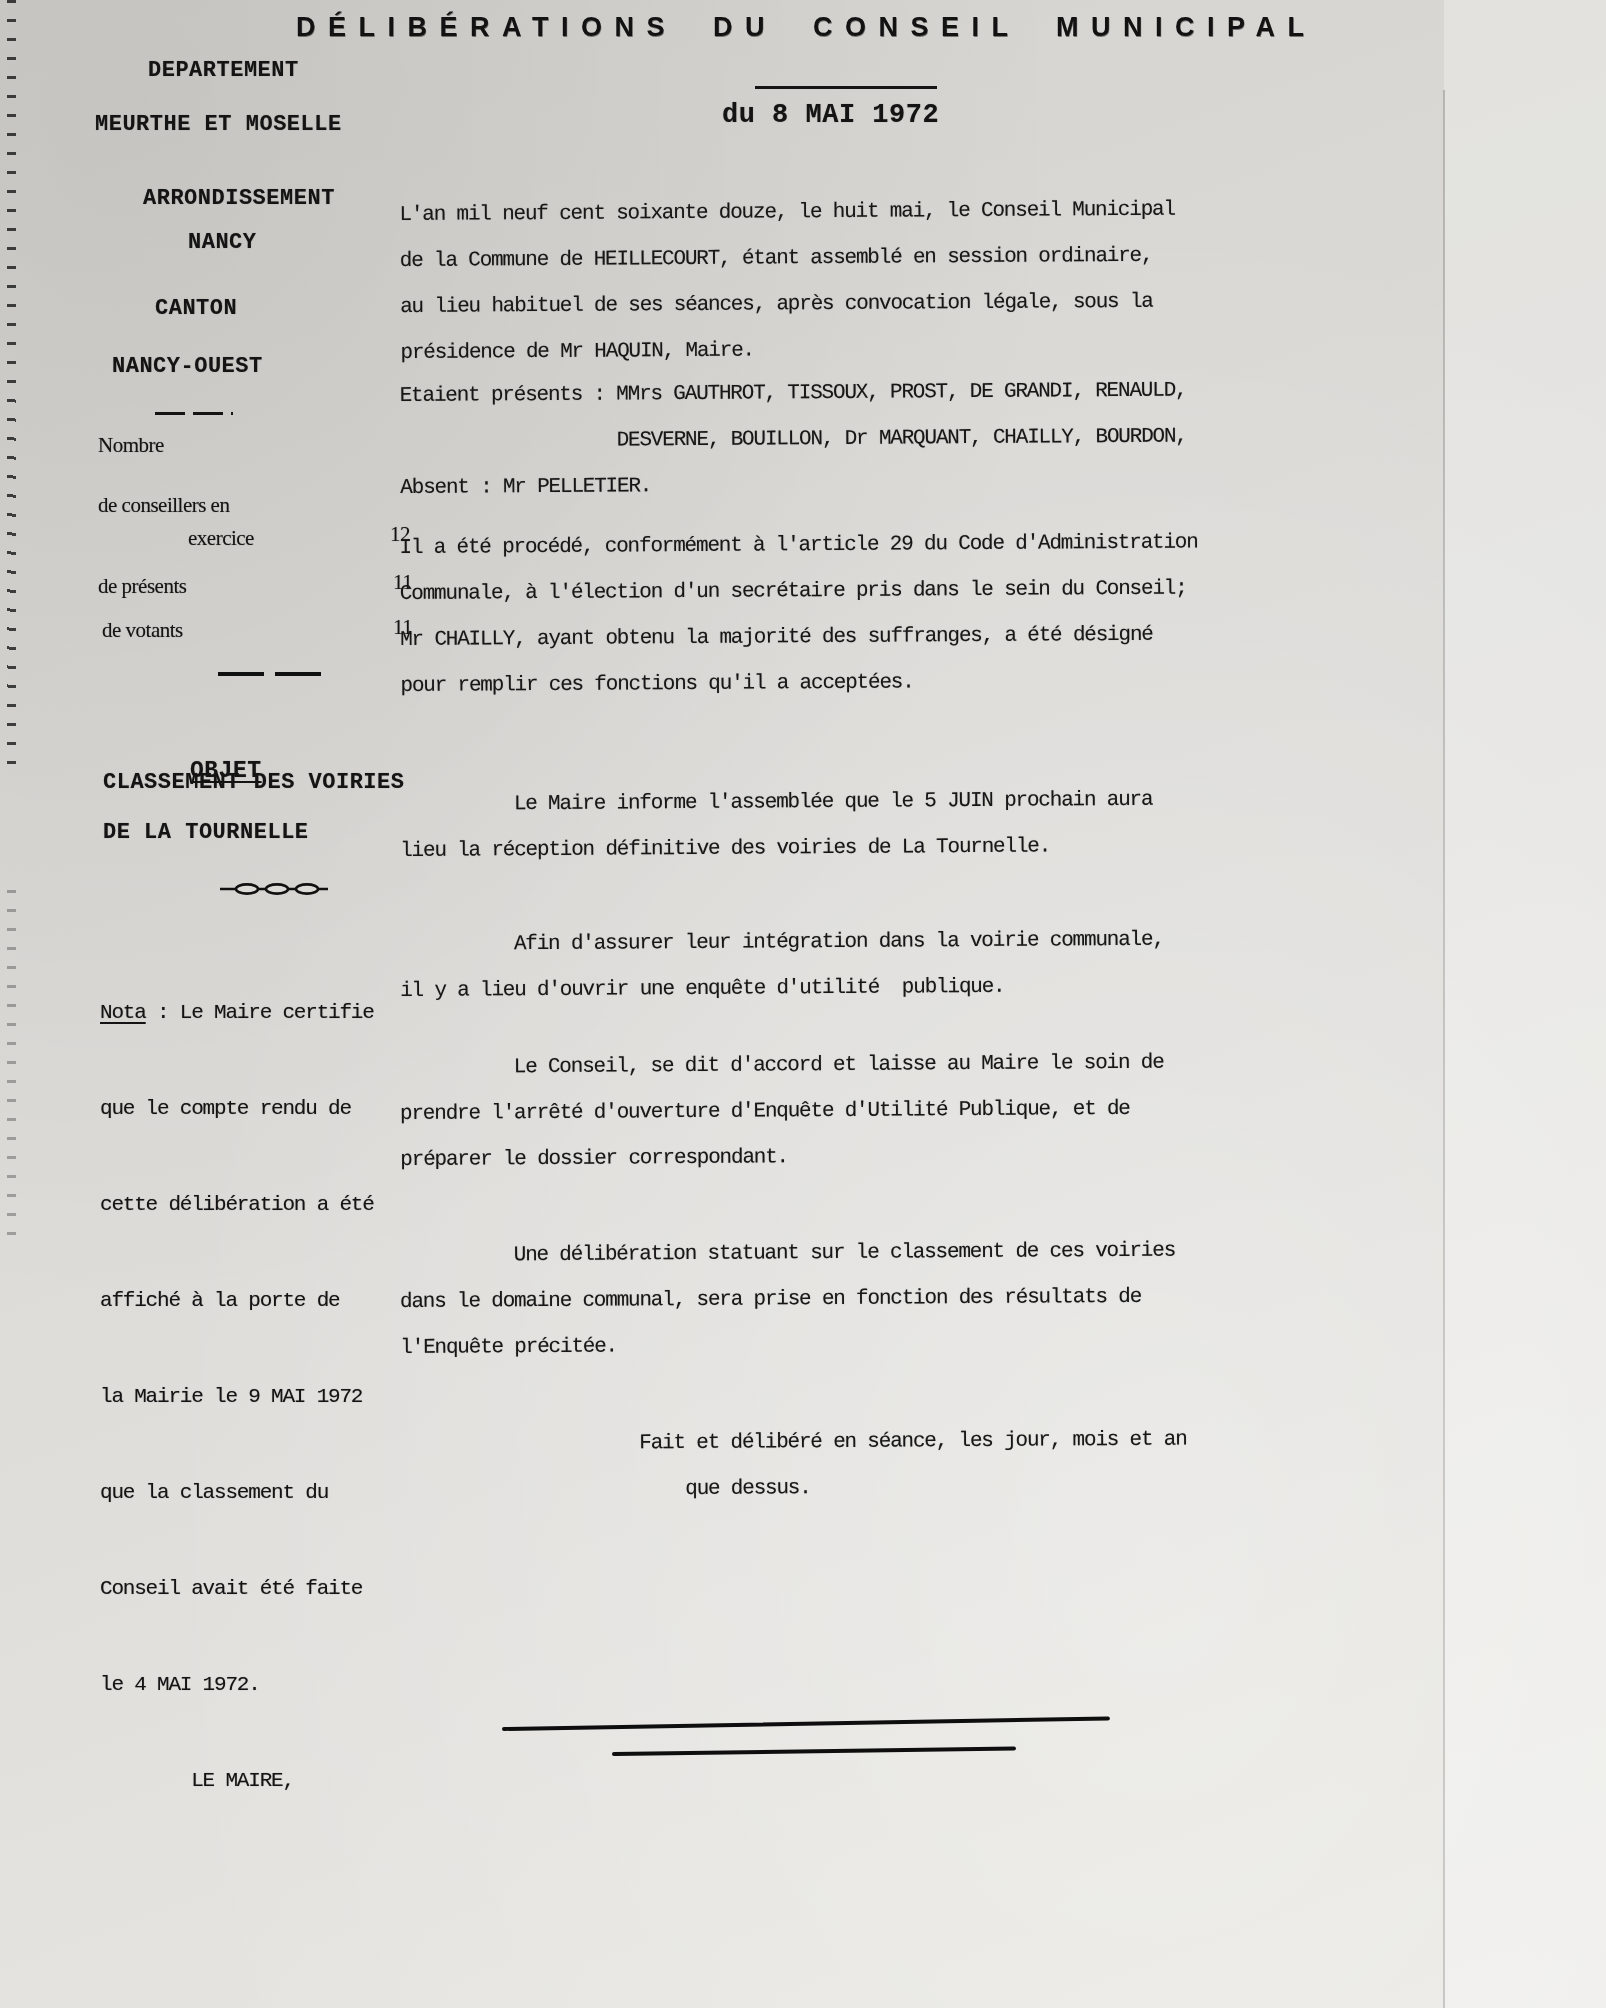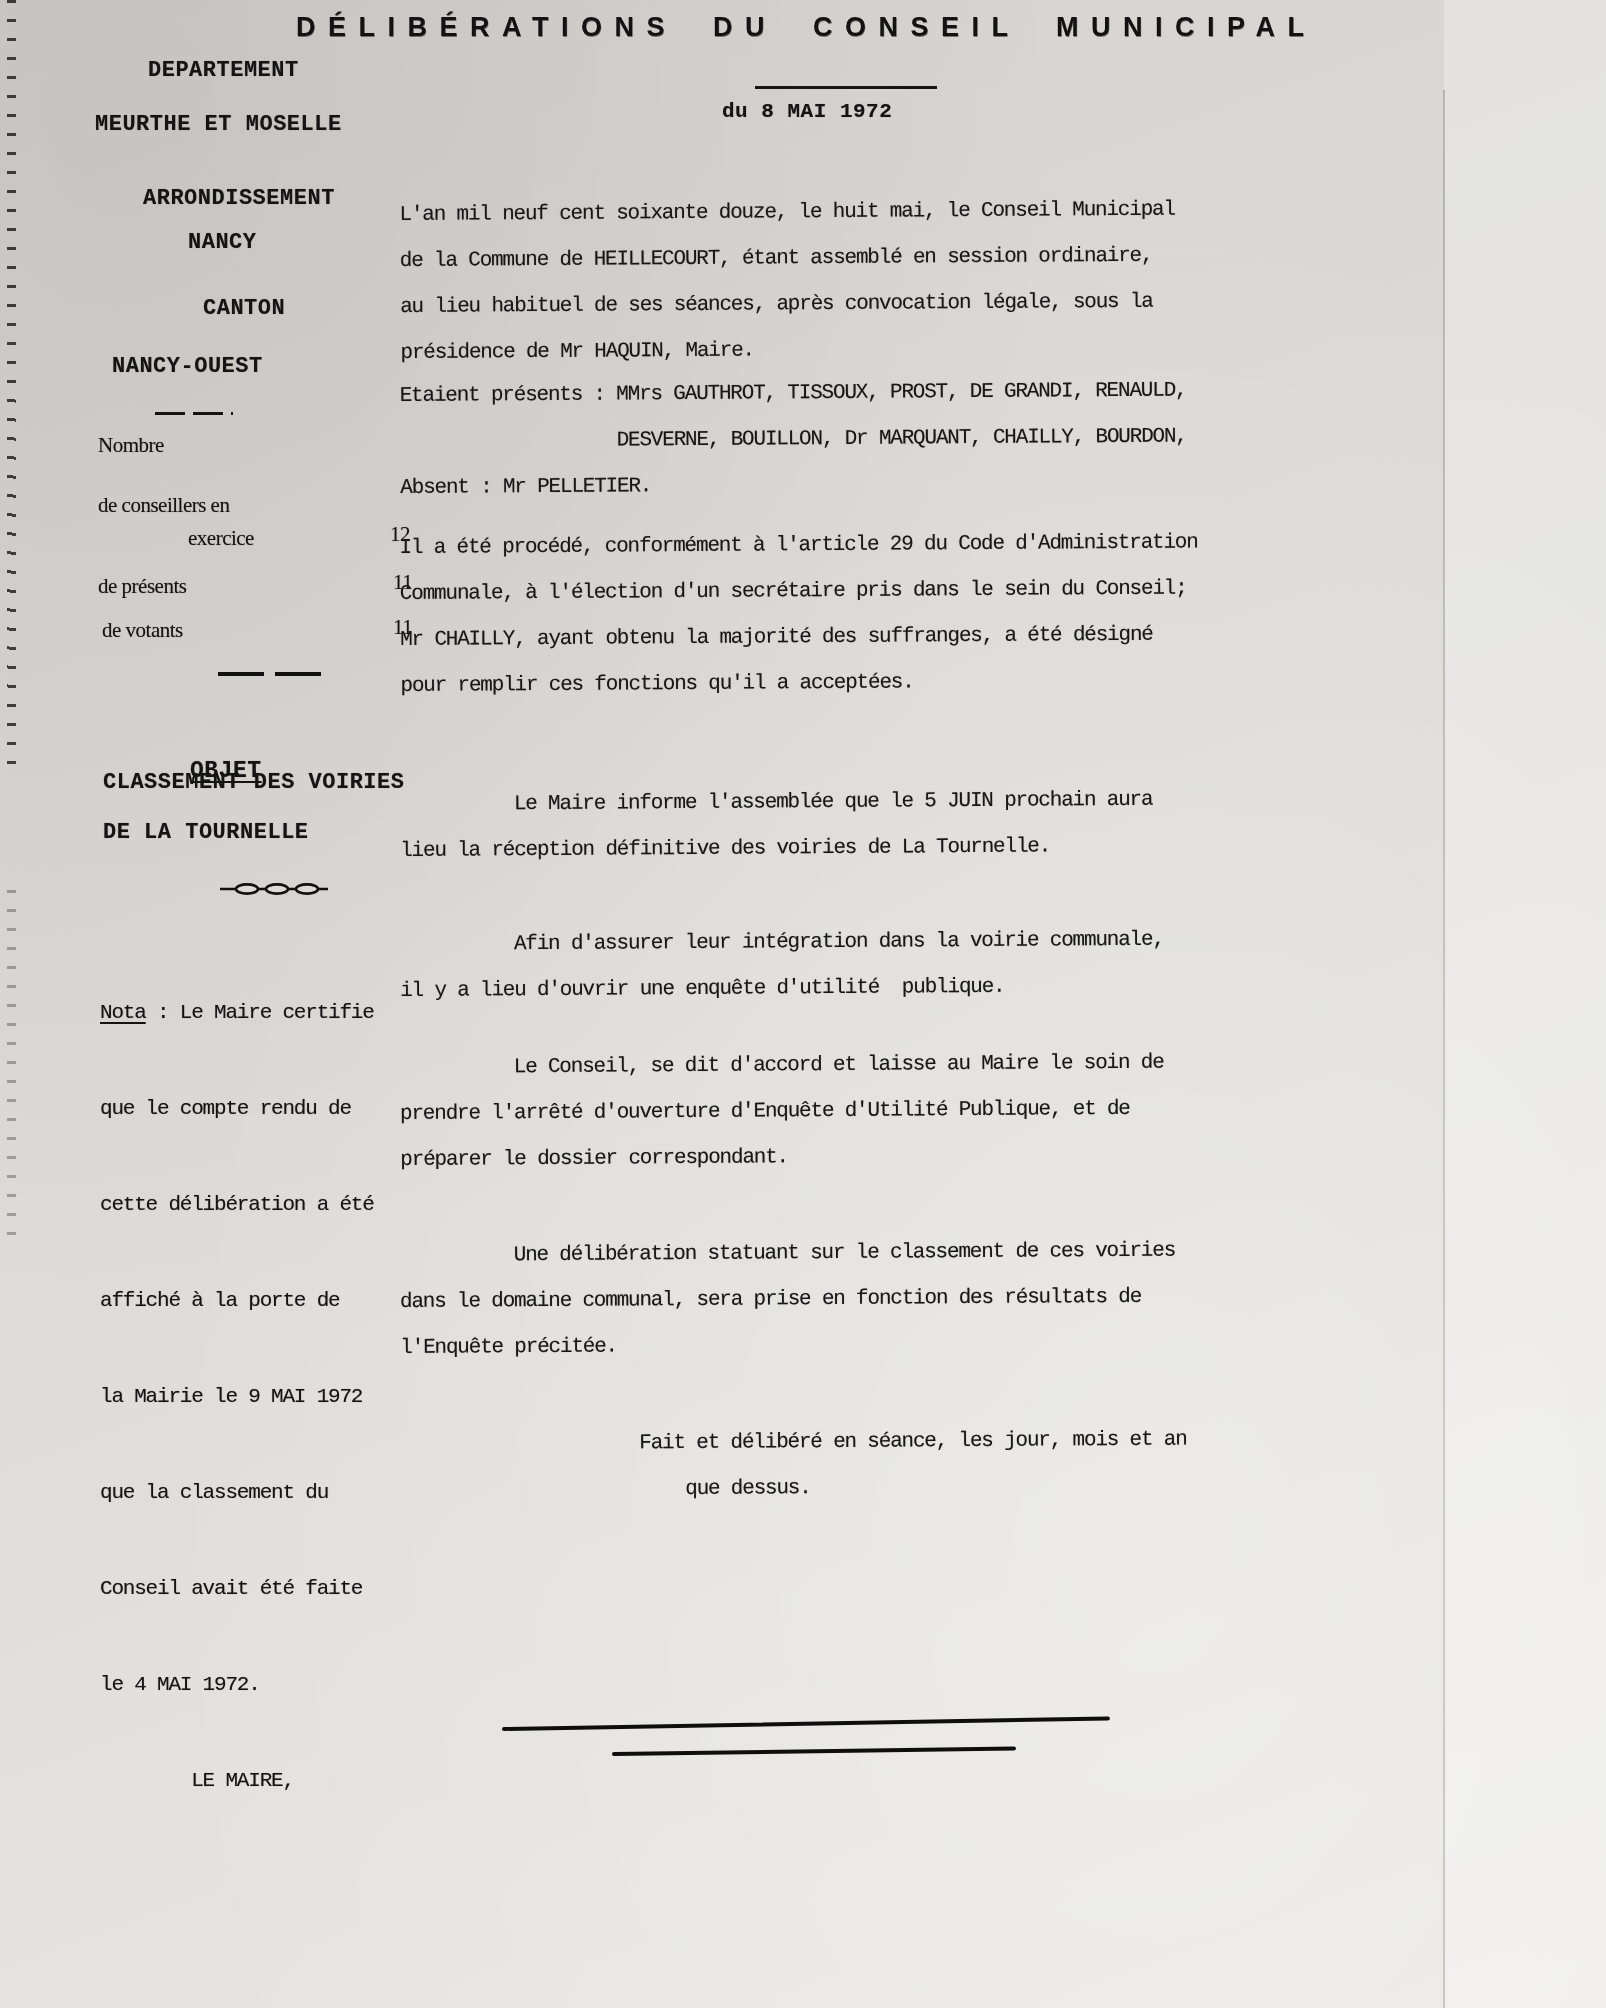--- a/index.html
+++ b/index.html
@@ -44,28 +44,28 @@
 <body>
 
 <div class="abs perf" style="left:7px;top:0;height:778px;"></div>
 <div class="abs perf" style="left:7px;top:890px;height:360px;opacity:0.4;"></div>
 <div class="abs edge-light" style="left:1444px;top:0;width:162px;height:2008px;"></div>
 <div class="abs edge-line" style="left:1443px;top:90px;height:1918px;"></div>
 <div class="sheen"></div>
 
 <div class="abs header-title" style="left:296px;top:12px;">DÉLIBÉRATIONS DU CONSEIL MUNICIPAL</div>
 <div class="abs rule" style="left:755px;top:86px;width:182px;height:3px;"></div>
-<div class="abs side side-b" style="left:722px;top:100px;font-size:21px;">du 8 MAI 1972</div>
+<div class="abs side side-b" style="left:722px;top:100px;font-size:27px;">du 8 MAI 1972</div>
 
 <div>
   <div class="abs side side-b" style="left:148px;top:58px;">DEPARTEMENT</div>
   <div class="abs side side-b" style="left:95px;top:112px;">MEURTHE ET MOSELLE</div>
   <div class="abs side side-b" style="left:143px;top:186px;">ARRONDISSEMENT</div>
   <div class="abs side side-b" style="left:188px;top:230px;">NANCY</div>
-  <div class="abs side side-b" style="left:155px;top:296px;margin-left:48px;">CANTON</div>
+  <div class="abs side side-b" style="left:155px;top:296px;">CANTON</div>
   <div class="abs side side-b" style="left:112px;top:354px;">NANCY-OUEST</div>
 
   <div class="abs dash-rule" style="left:155px;top:412px;width:78px;"></div>
 
   <div class="abs side side-n" style="left:98px;top:433px;">Nombre</div>
   <div class="abs side side-n" style="left:98px;top:493px;">de conseillers en</div>
   <div class="abs side side-n" style="left:188px;top:526px;">exercice</div>
   <div class="abs side side-n" style="left:390px;top:522px;">12</div>
   <div class="abs side side-n" style="left:98px;top:574px;">de présents</div>
   <div class="abs side side-n" style="left:393px;top:570px;">11</div>

